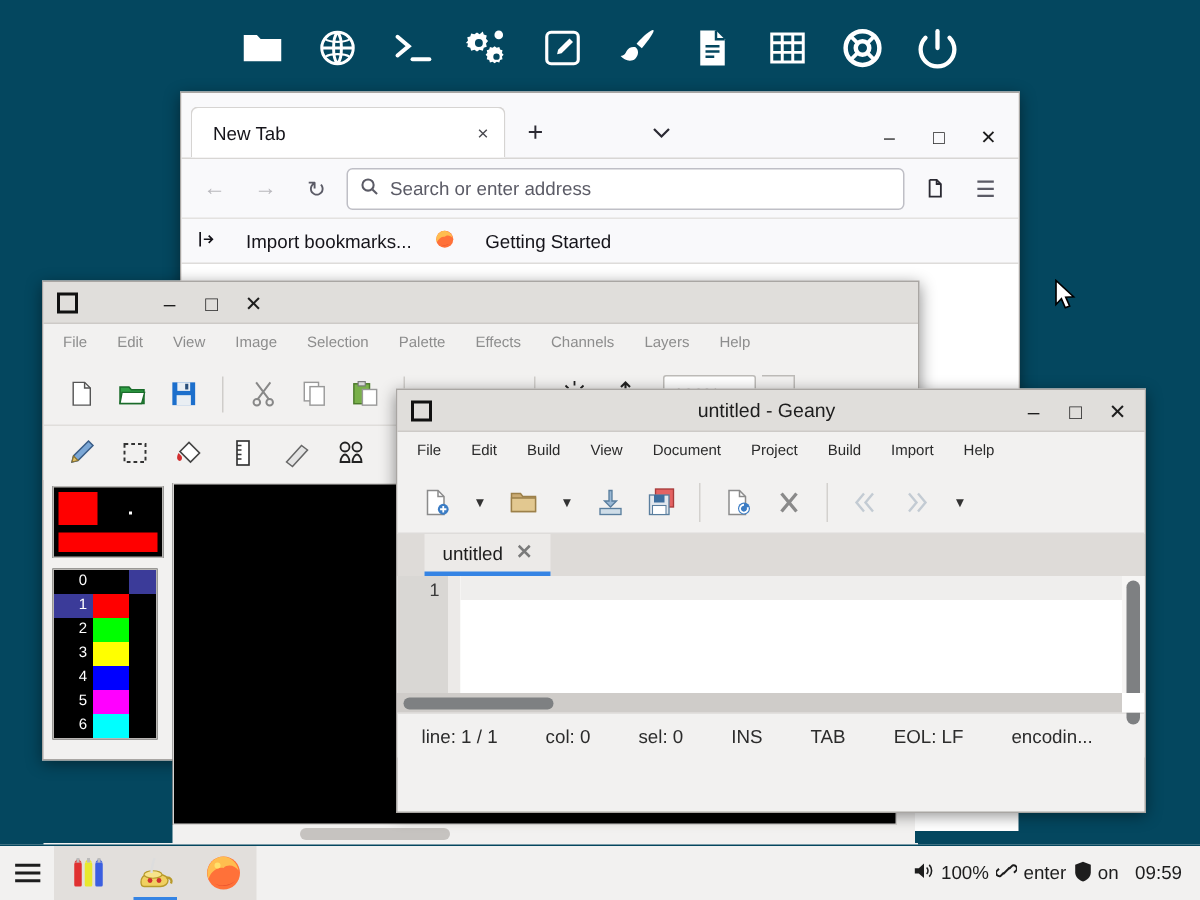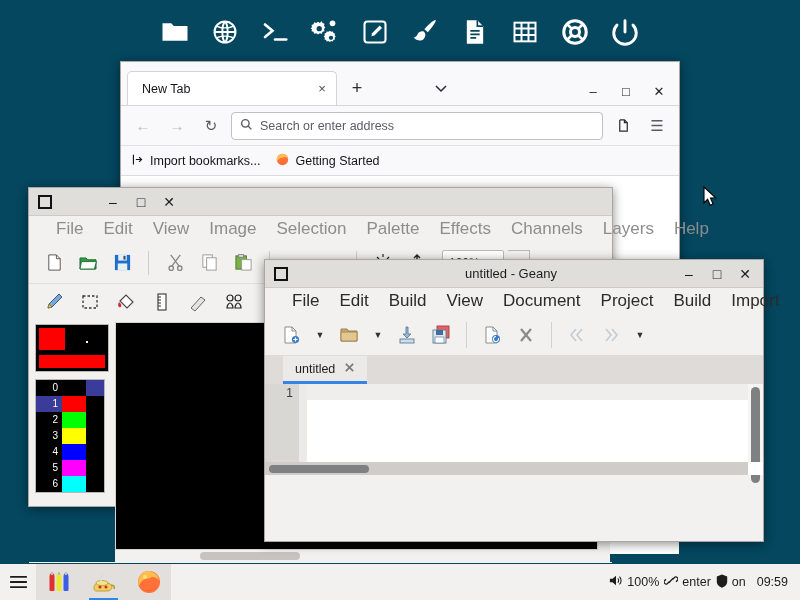--- a/index.html
+++ b/index.html
@@ -60,23 +60,23 @@
   .sq-icon {
     width: 14px; height: 14px;
     border: 2.5px solid #111; background: transparent;
     margin-left: 3px;
   }
 
   .menubar {
     height: 26px;
     display: flex; align-items: center;
     background: #f2f1f0;
-    font-size: 17px;
+    font-size: 10px;
     color: #8d8d8d;
-    padding-left: 17px;
+    padding-left: 3px;
     user-select: none;
   }
   .menubar.strong { color: #2b2b2b; }
   .menu-item { padding: 0 10px; line-height: 26px; white-space: nowrap; }
 
   
   #firefox-window {
     left: 120px; top: 61px;
     width: 560px; height: 380px;
     background: #ffffff;
@@ -145,21 +145,21 @@
     font-size: 12.5px; color: #5b5b66;
   }
   #ff-bookmarks {
     height: 30px;
     background: #f9f9fb;
     display: flex; align-items: center;
     padding: 0 10px; gap: 16px;
     font-size: 12.5px; color: #15141a;
     border-bottom: 1px solid #dedcda;
   }
-  .bm-item { display: flex; align-items: center; gap: 6px; }
+  .bm-item { display: flex; align-items: center; gap: 20px; }
   #ff-content { background: #ffffff; height: 100%; }
 
   
   #mtpaint-window {
     left: 28px; top: 187px;
     width: 585px; height: 320px;
     z-index: 20;
     background: #f2f1f0;
     border: 1px solid #a9a6a3;
   }
@@ -772,20 +772,29 @@
         <div id="gy-first-line"></div>
       </div>
       <div id="gy-vscroll">
           <div id="gy-vthumb"></div>
         </div>
     </div>
     <div id="gy-hscroll">
       <div id="gy-hthumb"></div>
       <div id="gy-hcorner"></div>
     </div>
+    <div id="gy-status">
+      <span>line: 1 / 1</span>
+      <span>col: 0</span>
+      <span>sel: 0</span>
+      <span>INS</span>
+      <span>TAB</span>
+      <span>EOL: LF</span>
+      <span>encodin...</span>
+    </div>
   </div>
 
   <div id="cursor">
     <svg width="15" height="22" viewBox="0 0 15 22">
       <path d="M1 1l0 16 3.6-3.8 2.6 6 2.9-1.2-2.6-5.9 5.2-.3z" fill="#fff" stroke="#000" stroke-width="1.1"></path>
     </svg>
   </div>
 
   <div id="taskbar">
     <div id="tb-menu">

